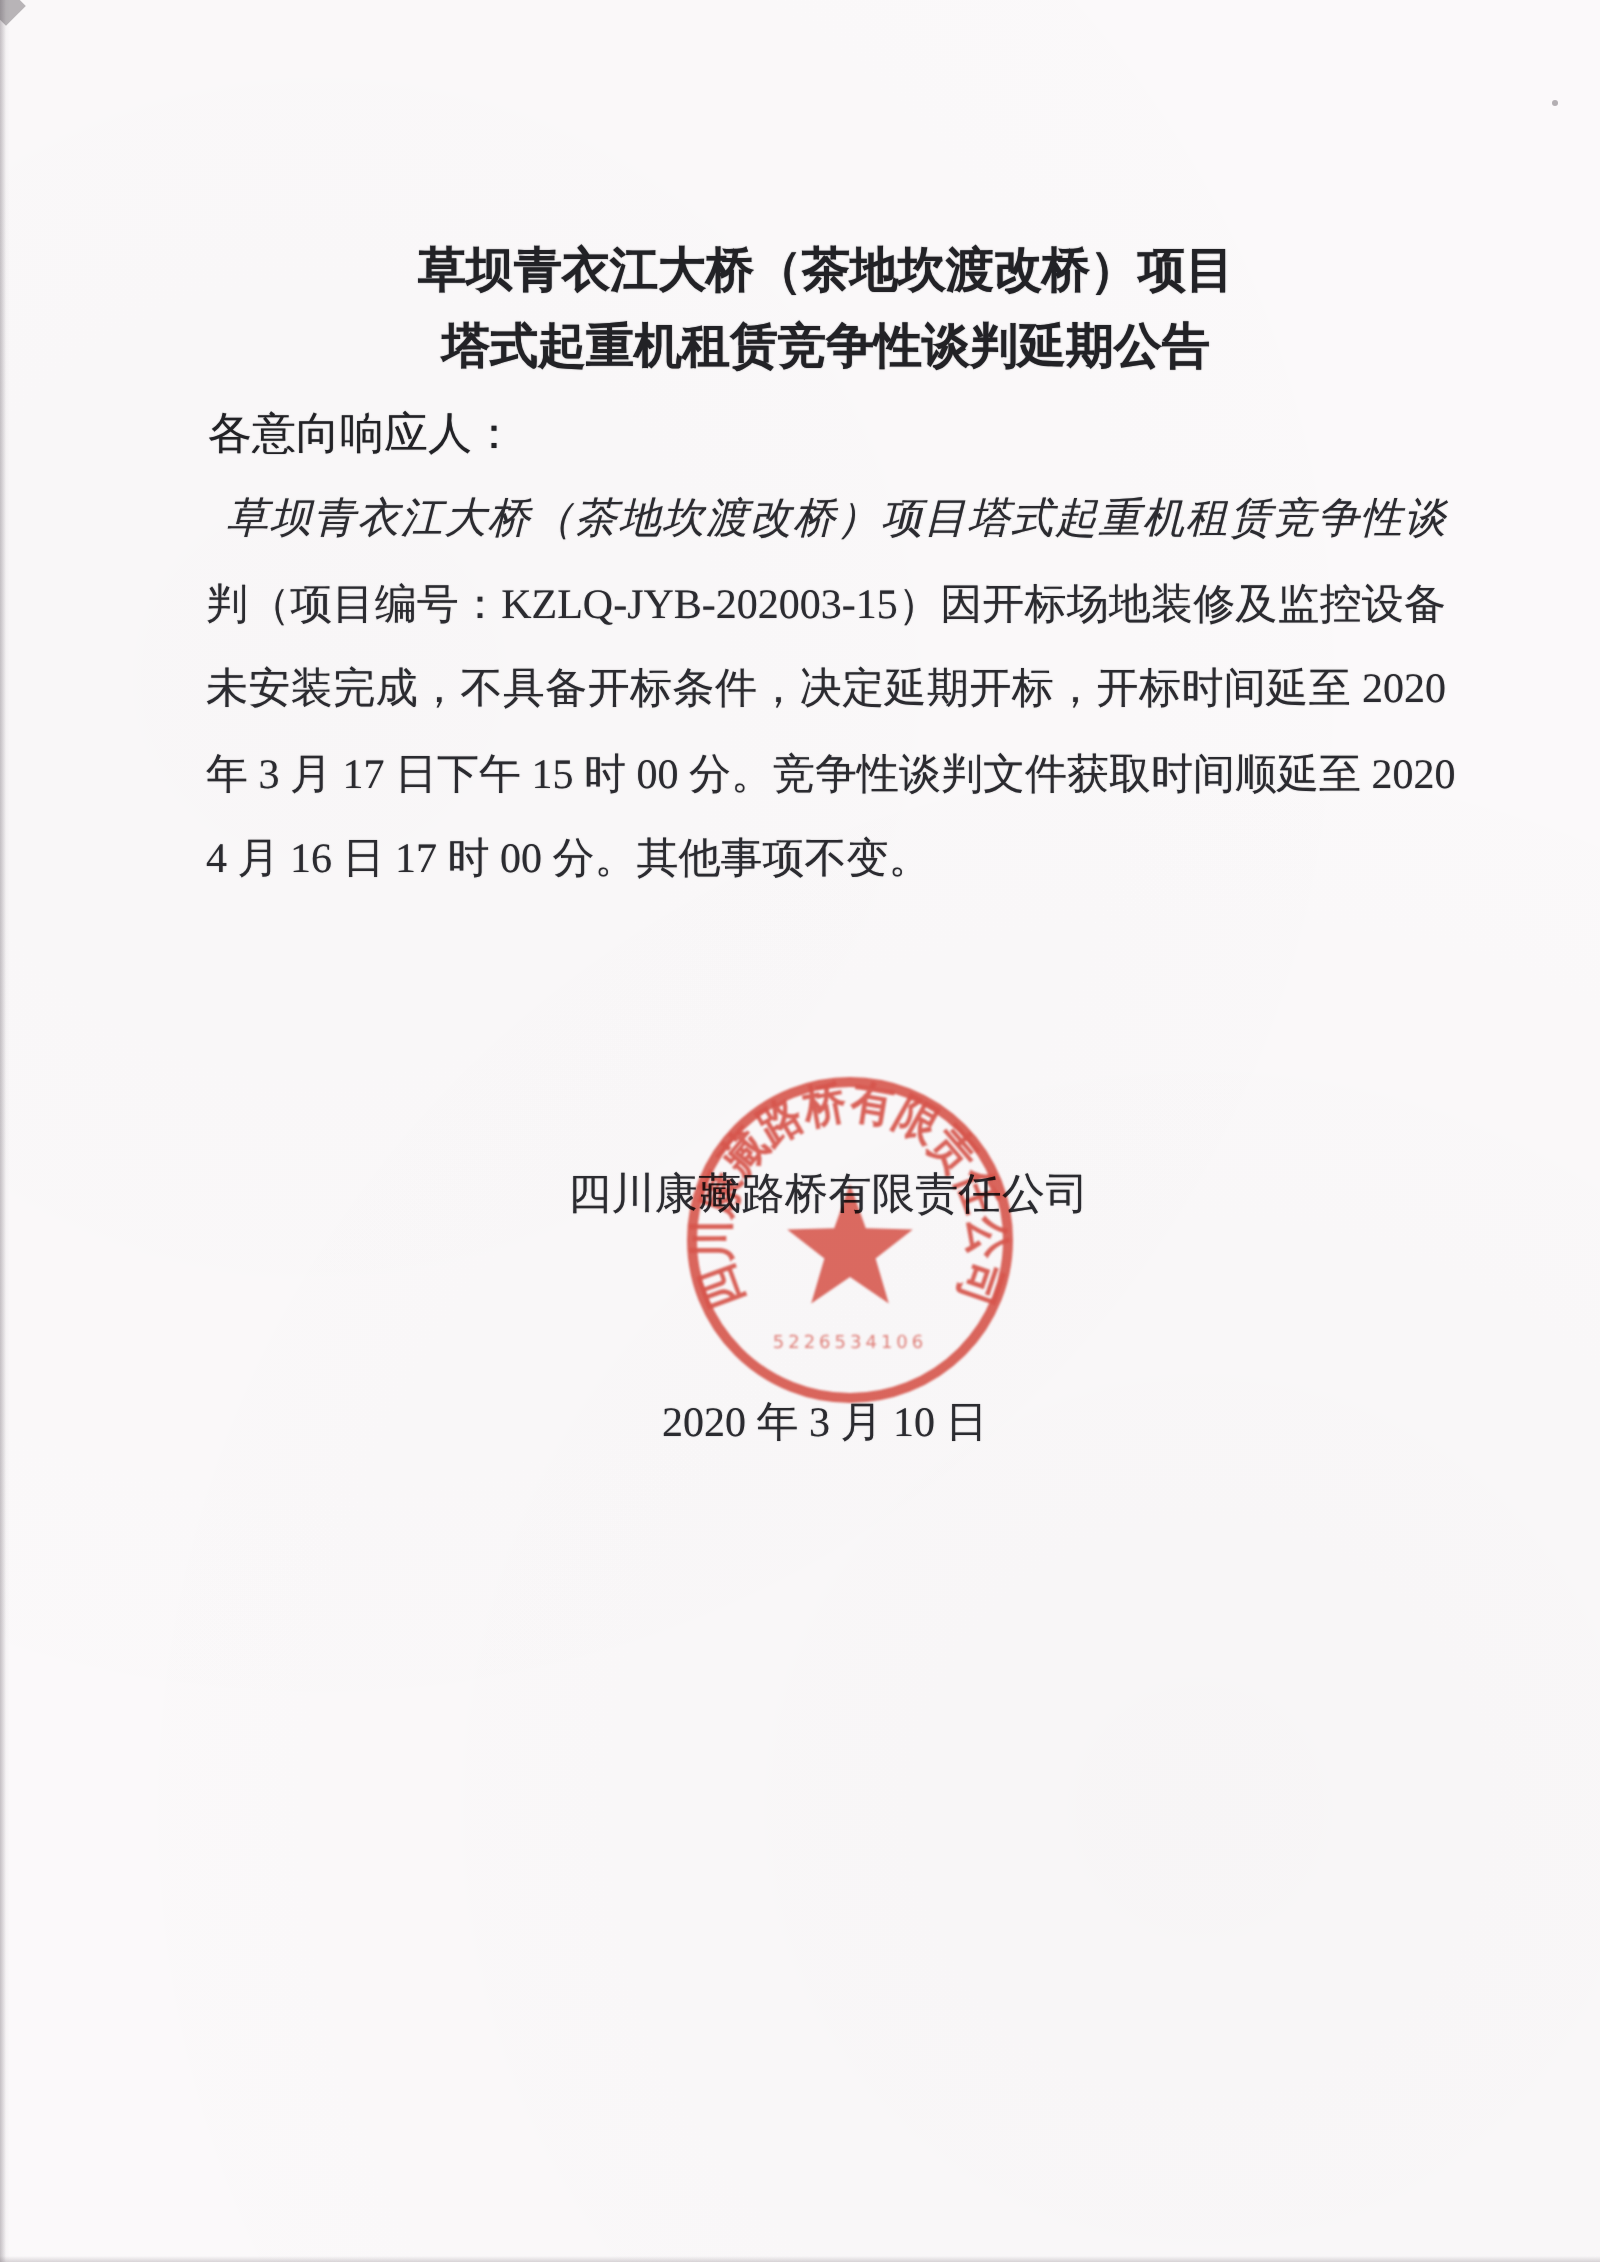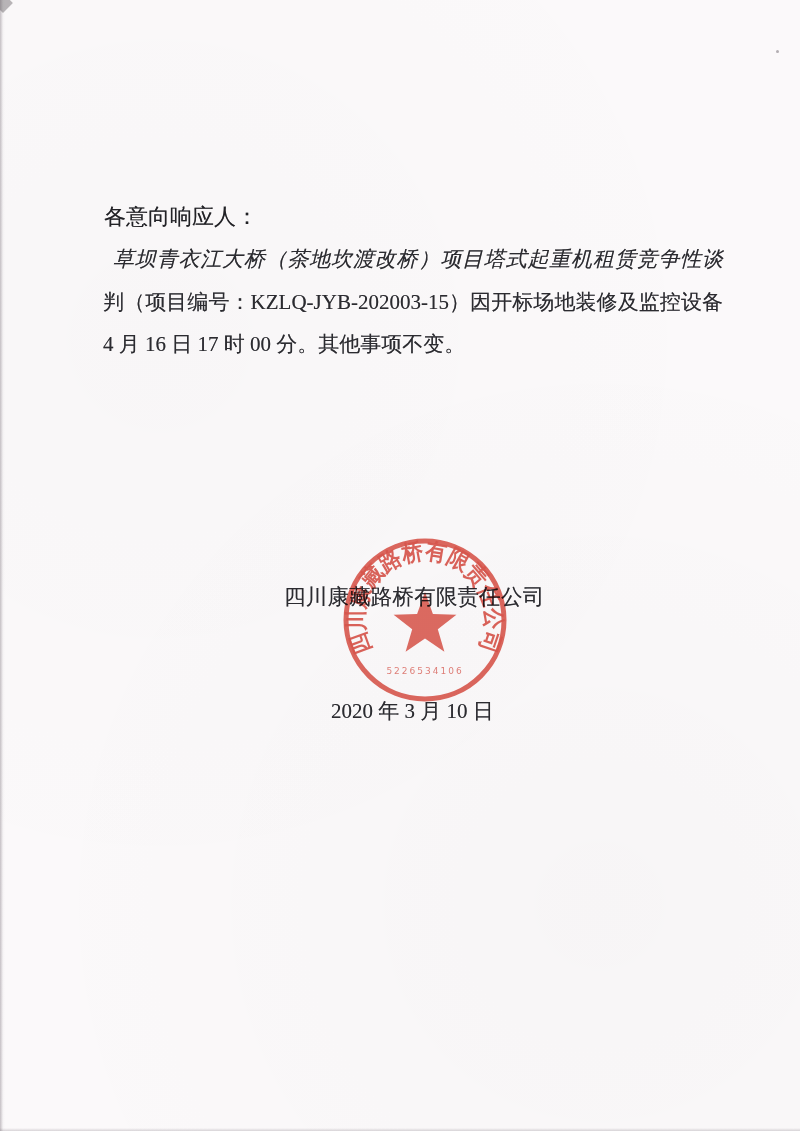--- a/index.html
+++ b/index.html
@@ -76,26 +76,32 @@
     opacity:0.85;
     filter:blur(0.4px);
   }
   .seal svg{display:block;width:178px;height:178px;}
 </style>
 </head>
 <body>
 
 <div class="page">
 
+  <div class="title-block">
+    <div>草坝青衣江大桥（茶地坎渡改桥）项目</div>
+    <div>塔式起重机租赁竞争性谈判延期公告</div>
+  </div>
 
   <div class="salutation">各意向响应人：</div>
 
   <div class="body-block">
     <div class="bline first">草坝青衣江大桥（茶地坎渡改桥）项目塔式起重机租赁竞争性谈</div>
     <div class="bline">判（项目编号：KZLQ-JYB-202003-15）因开标场地装修及监控设备</div>
+    <div class="bline">未安装完成，不具备开标条件，决定延期开标，开标时间延至 2020</div>
+    <div class="bline">年 3 月 17 日下午 15 时 00 分。竞争性谈判文件获取时间顺延至 2020</div>
     <div class="bline last">4 月 16 日 17 时 00 分。其他事项不变。</div>
   </div>
 
   <div class="company-line">四川康藏路桥有限责任公司</div>
 
   <div class="date-line">2020 年 3 月 10 日</div>
 
   <div class="seal">
     <svg viewBox="-89 -89 178 178" xmlns="http://www.w3.org/2000/svg">
       <g>

